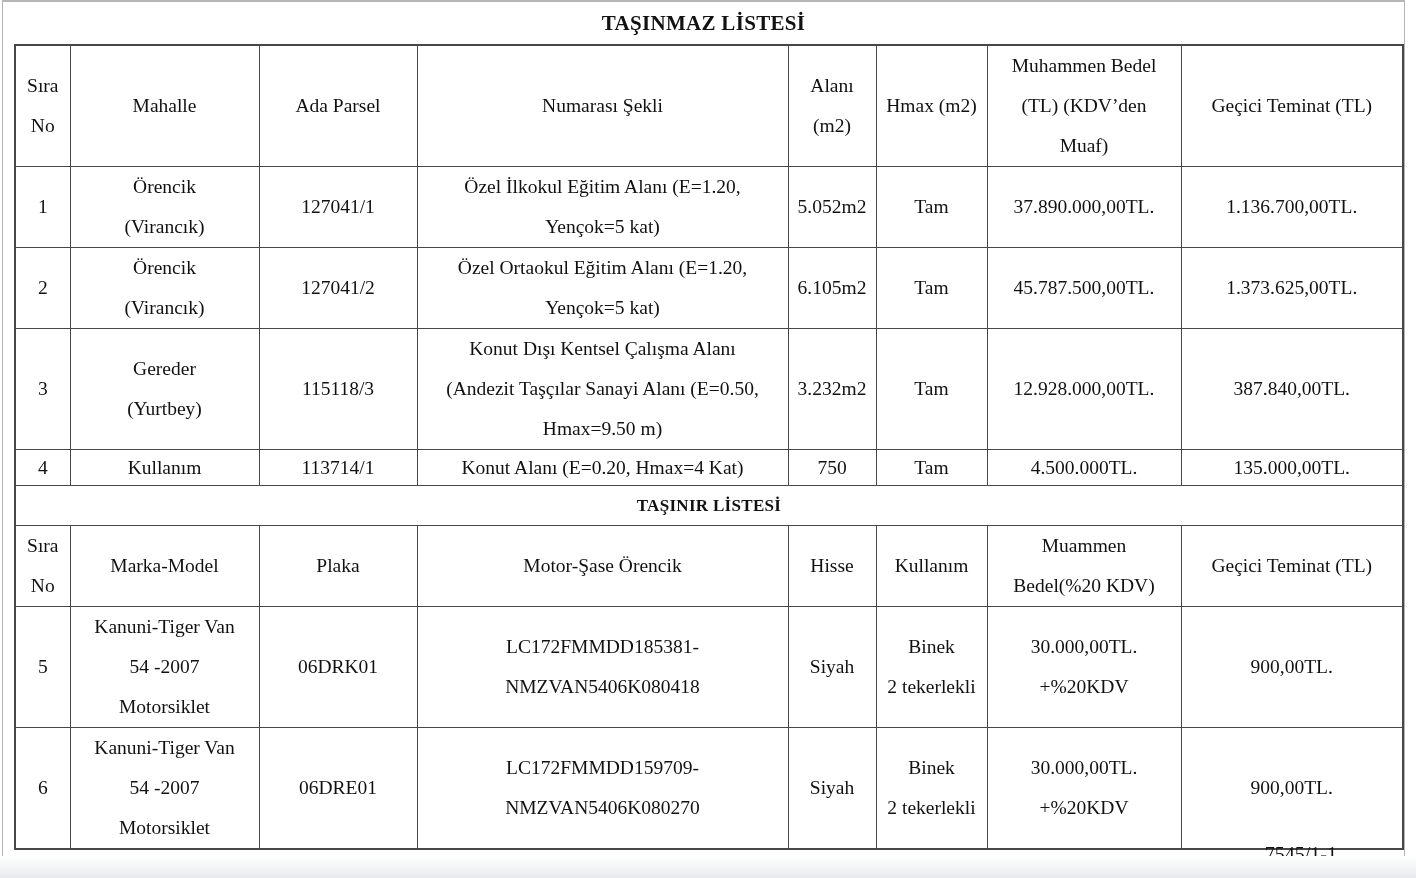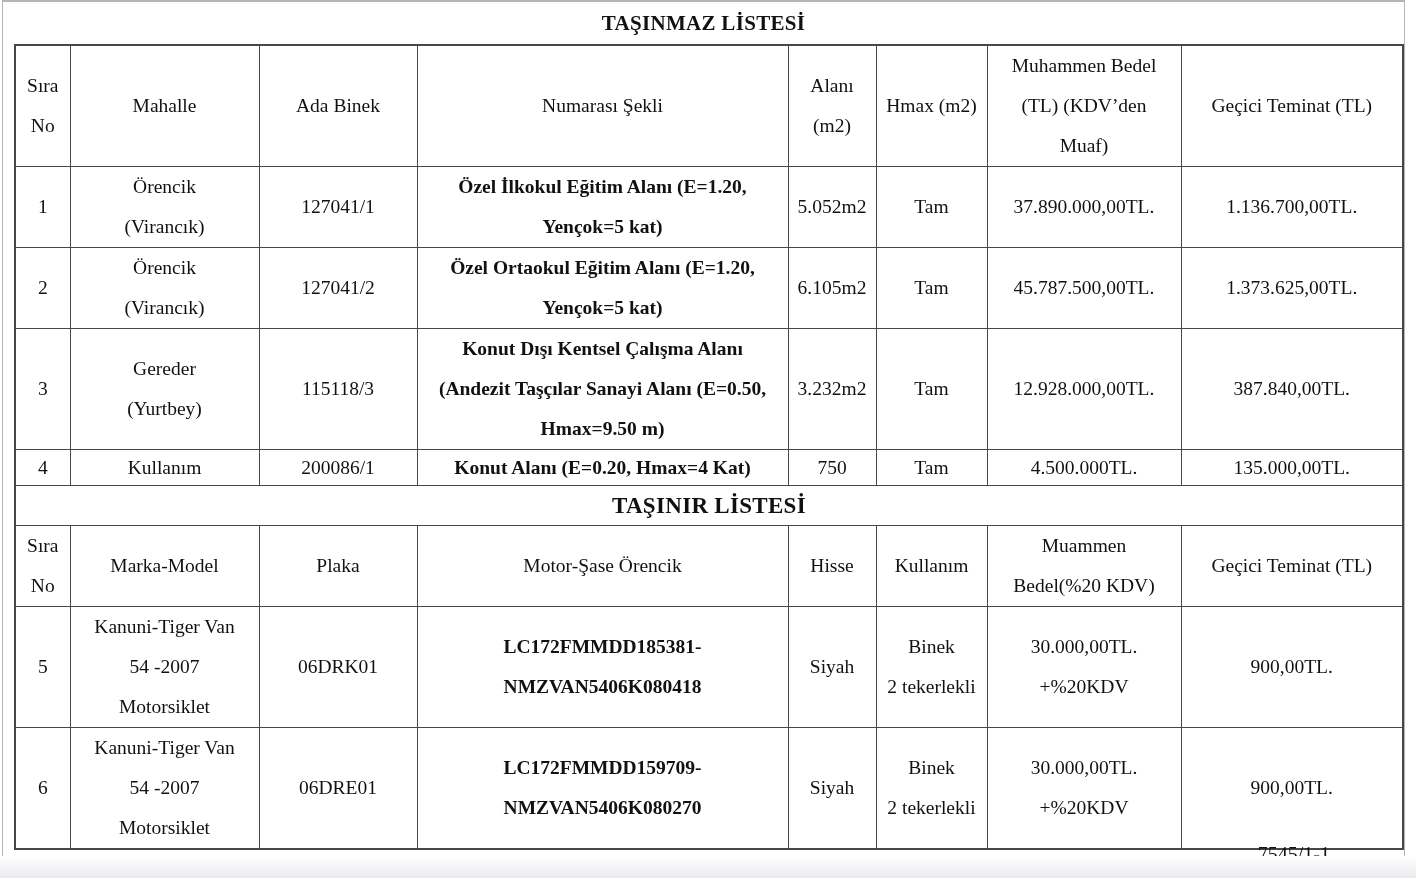--- a/index.html
+++ b/index.html
@@ -46,44 +46,44 @@
   table.main td {
     border: 1.5px solid #474747;
     font-size: 19.5px;
     line-height: 40px;
     text-align: center;
     vertical-align: middle;
     white-space: pre-line;
     padding: 0 2px;
     overflow: hidden;
   }
-  td.left { text-align: left; padding-left: 6px; padding-right: 4px; font-weight: bold; }
+  td.left { text-align: left; padding-left: 6px; padding-right: 4px; }
 
   tr.h120 { height: 120px; }
   tr.h80  { height: 80px; }
   tr.h121 { height: 121px; }
   tr.h36  { height: 36px; }
   tr.h36 td { line-height: 34px; }
   tr.h40  { height: 40px; }
   tr.h81  { height: 81px; }
   tr.h119 { height: 119px; }
   tr.h118 { height: 118px; }
 
   tr.section-row td {
     font-weight: bold;
-    font-size: 23px;
+    font-size: 17px;
     line-height: 38px;
     letter-spacing: 0.3px;
     font-family: Liberation Serif, serif;
   }
 
   .page-num {
     position: absolute;
     top: 842px;
-    right: 86px;
+    right: 79px;
     font-size: 20px;
     line-height: 24px;
   }
 
   .bottom-fade {
     position: absolute;
     left: 0; right: 0; bottom: 0;
     height: 22px;
     background: linear-gradient(#ffffff, #e8eaed);
   }
@@ -106,21 +106,21 @@
           <col style="width:111px">
           <col style="width:194px">
           <col style="width:222px">
       </colgroup>
 
       <tbody>
           <tr class="h120">
         <td>Sıra
 No</td>
         <td>Mahalle</td>
-        <td>Ada Binek</td>
+        <td>Ada Parsel</td>
         <td>Numarası Şekli</td>
         <td>Alanı
 (m2)</td>
         <td>Hmax (m2)</td>
         <td>Muhammen Bedel
 (TL) (KDV’den
 Muaf)</td>
         <td>Geçici Teminat (TL)</td>
       </tr>
 
@@ -157,21 +157,21 @@
 (Andezit Taşçılar Sanayi Alanı (E=0.50,
 Hmax=9.50 m)</td>
         <td>3.232m2</td>
         <td>Tam</td>
         <td>12.928.000,00TL.</td>
         <td>387.840,00TL.</td>
       </tr>
       <tr class="h36">
         <td>4</td>
         <td>Kullanım</td>
-        <td>200086/1</td>
+        <td>113714/1</td>
         <td class="left">Konut Alanı (E=0.20, Hmax=4 Kat)</td>
         <td>750</td>
         <td>Tam</td>
         <td>4.500.000TL.</td>
         <td>135.000,00TL.</td>
       </tr>
 
       <tr class="h40 section-row">
         <td colspan="8">TAŞINIR LİSTESİ</td>
       </tr>

